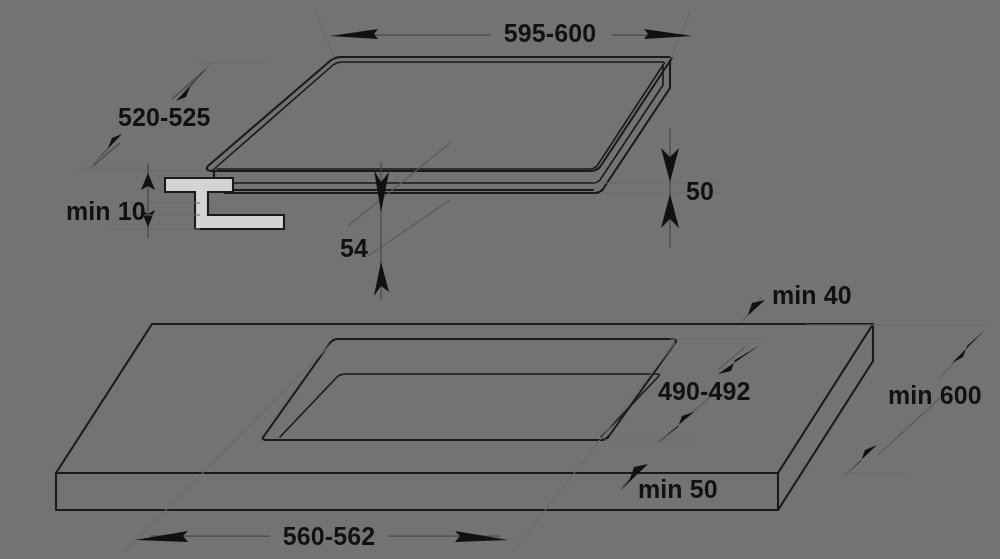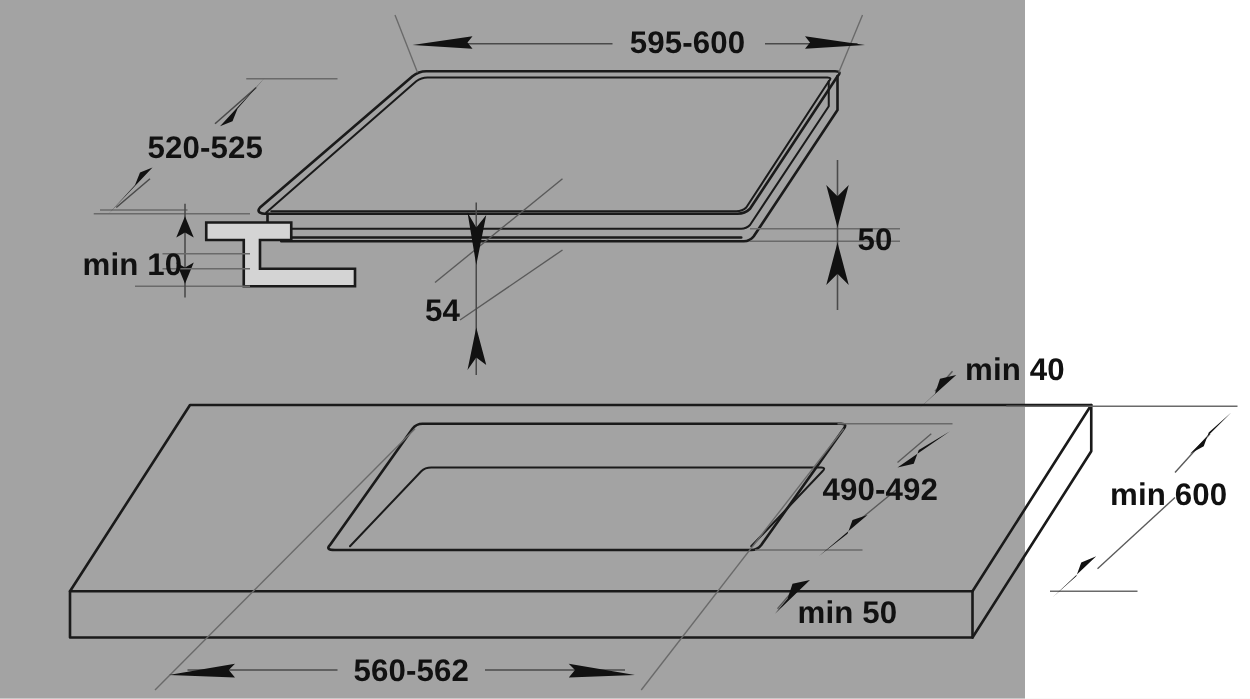--- a/index.html
+++ b/index.html
@@ -9,23 +9,23 @@
     background: #ffffff;
   }
   body {
     width: 1000px;
     height: 559px;
     font-family: "Liberation Sans", sans-serif;
     overflow: hidden;
   }
   #drawing-root {
     position: relative;
-    width: 820px;
+    width: 1000px;
     height: 559px;
-    background: #a3a3a3;
+    background: #737373;
   }
   svg#tech-drawing {
     display: block;
     width: 1000px;
     height: 559px;
   }
   .outline {
     fill: none;
     stroke: #1a1a1a;
     stroke-width: 2.1;

